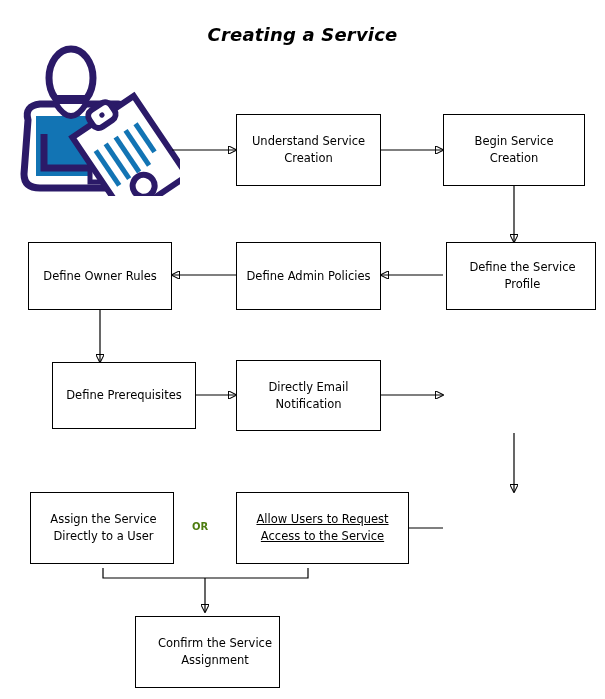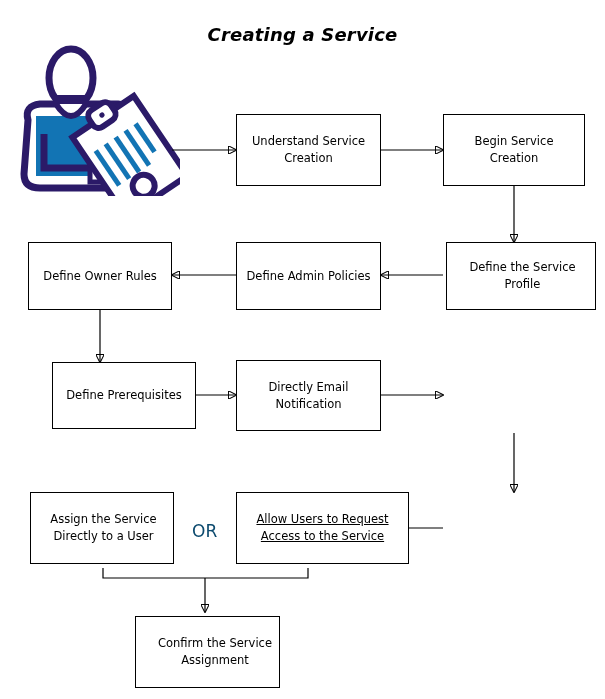--- a/index.html
+++ b/index.html
@@ -49,23 +49,23 @@
   }
   .actor-label {
     position: absolute;
     font-size: 11.5px;
     color: #000000;
     text-align: center;
     white-space: nowrap;
   }
   .or-label {
     position: absolute;
-    font-size: 17px;
-    font-weight: normal;
-    color: #0c4a6e;
+    font-size: 10px;
+    font-weight: bold;
+    color: #4d7c0f;
   }
   .actor {
     position: absolute;
     left: 14px;
     top: 36px;
     width: 166px;
     height: 160px;
   }
   svg.conn {
     position: absolute;

